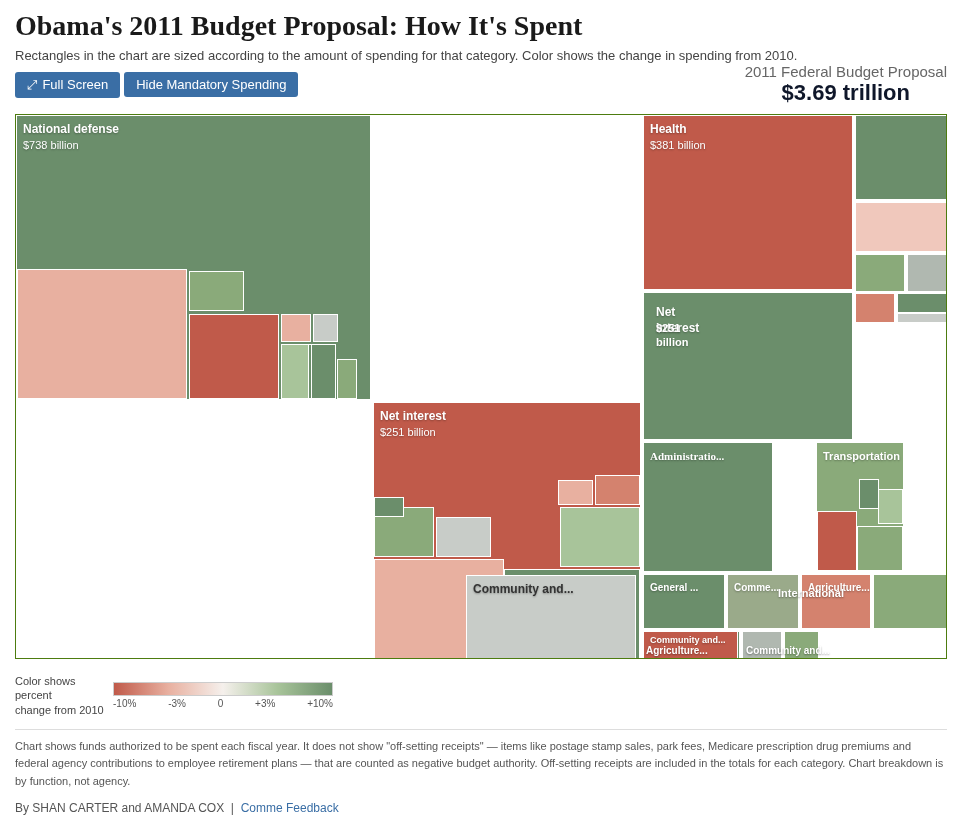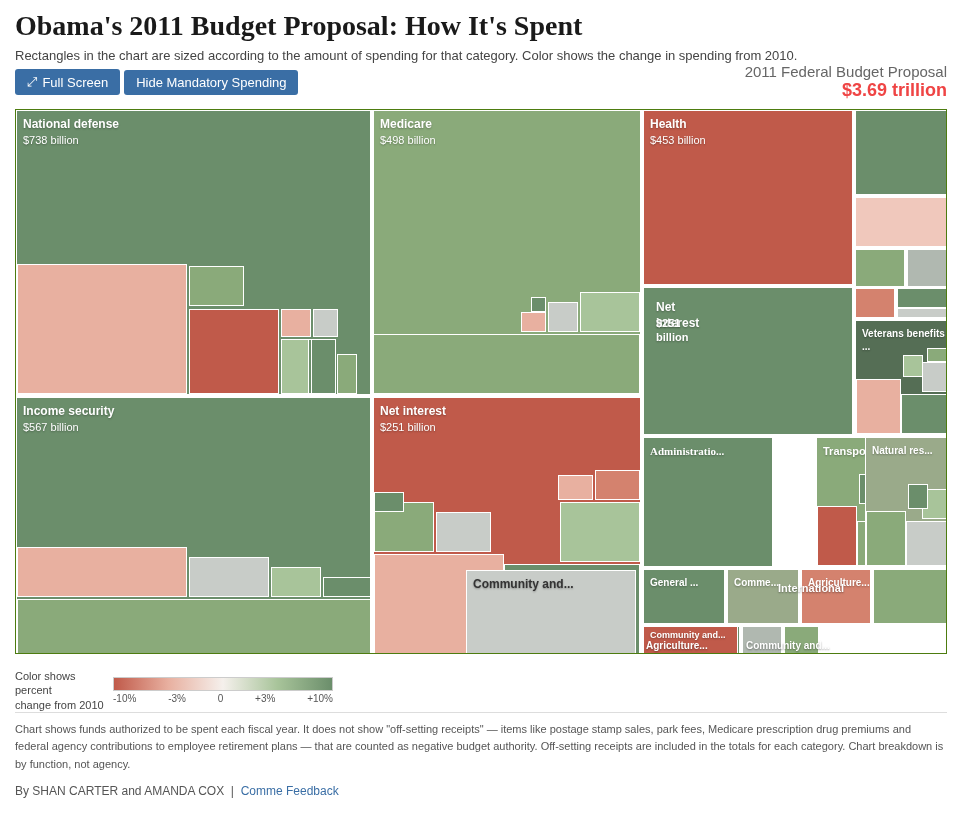--- a/index.html
+++ b/index.html
@@ -9,41 +9,41 @@
     
     .published { font-size: 11px; color: #777; margin-bottom: 4px; font-family: Arial, sans-serif; }
     .main-title { font-size: 28px; font-weight: bold; margin-bottom: 6px; color: #1a1a1a; }
     .subtitle { font-size: 13px; color: #444; font-family: Arial, sans-serif; }
     
     .toolbar { display: flex; align-items: center; margin-bottom: 8px; }
     .btn { display: inline-flex; align-items: center; gap: 5px; padding: 5px 12px; font-size: 13px; font-family: Arial, sans-serif; border: none; cursor: pointer; border-radius: 3px; color: #fff; background: #3a6ea5; margin-right: 4px; }
     
     .budget-total { margin-left: auto; text-align: right; font-family: Arial, sans-serif; }
     .budget-total-label { font-size: 15px; color: #666; text-align: center; }
-    .budget-total-value { font-size: 18px; font-weight: bold; color: #ef4444; }
+    .budget-total-value { font-size: 22px; font-weight: bold; color: #0f172a; text-align: center; }
     
     .chart-area { position: relative; width: 932px; height: 545px; margin-bottom: 15px; border: 1px solid #4d7c0f; overflow: hidden; }
     
     
     .tm-cell { position: absolute; border: 1px solid #fff; overflow: hidden; }
     .tm-label { position: absolute; top: 6px; left: 6px; color: #fff; font-family: Arial, sans-serif; font-size: 12px; font-weight: bold; line-height: 1.3; text-shadow: 0 1px 2px rgba(0,0,0,0.3); }
     .tm-label .amount { font-weight: normal; font-size: 11px; }
 
     
     .green-dark { background: #6b8e6b; }
     .green-med { background: #8aaa7a; }
     .red-dark { background: #c05a4a; text-decoration: underline; }
     .red-med { background: #d4826e; }
     .red-lighter { background: #f0c8bc; }
     .green-darker { background: #556e55; }
     .gray-green { background: #9aaa8a; }
     .gray { background: #b0b8b0; }
     .gray-light { background: #c8ccc8; }
     
-    .legend-area { display: flex; align-items: center; font-family: Arial, sans-serif; font-size: 11px; color: #444; gap: 8px; }
+    .legend-area { display: flex; align-items: center; margin-bottom: 12px; font-family: Arial, sans-serif; font-size: 11px; color: #444; gap: 8px; }
     .legend-title { font-size: 11px; line-height: 1.3; max-width: 90px; }
     .legend-gradient { width: 220px; height: 14px; background: linear-gradient(to right, #c05a4a, #e8b0a0, #f5f0ec, #a8c49a, #6b8e6b); border: 1px solid #ccc; }
     .legend-labels { display: flex; justify-content: space-between; width: 220px; font-size: 10px; color: #555; margin-top: 2px; }
     
     .footnote { font-size: 11px; color: #555; font-family: Arial, sans-serif; line-height: 1.6; margin-bottom: 10px; border-top: 1px solid #ddd; padding-top: 8px; }
     .byline { font-size: 12px; font-family: Arial, sans-serif; color: #555; }
     .byline a { color: #3a6ea5; text-decoration: none; }
   </style>
 </head>
 <body>
@@ -77,79 +77,45 @@
       <div style="position:absolute; bottom:0; left:172px; width:90px; height:85px; background:#c05a4a; border:1px solid #fff;"></div>
       <div style="position:absolute; bottom:0; left:264px; width:55px; height:55px; background:#6b8e6b; border:1px solid #fff;"></div>
       <div style="position:absolute; bottom:88px; left:172px; width:55px; height:40px; background:#8aaa7a; border:1px solid #fff;"></div>
       <div style="position:absolute; bottom:57px; left:264px; width:30px; height:28px; background:#e8b0a0; border:1px solid #fff;"></div>
       <div style="position:absolute; bottom:57px; left:296px; width:25px; height:28px; background:#c8ccc8; border:1px solid #fff;"></div>
       <div style="position:absolute; bottom:0; left:264px; width:28px; height:55px; background:#a8c49a; border:1px solid #fff;"></div>
       <div style="position:absolute; bottom:0; left:294px; width:25px; height:55px; background:#6b8e6b; border:1px solid #fff;"></div>
       <div style="position:absolute; bottom:0; left:320px; width:20px; height:40px; background:#8aaa7a; border:1px solid #fff;"></div>
     </div>
 
-    <div class="tm-cell green-med" style="left:357px; top:0; width:268px; height:285px;">
-      <div class="tm-label">
-        <div>Medicare</div>
-        <div class="amount">$498 billion</div>
-      </div>
-
-      <div style="position:absolute; bottom:0; right:0; width:268px; height:60px; background:#8aaa7a; border:1px solid #fff;"></div>
-      <div style="position:absolute; bottom:62px; right:0; width:60px; height:40px; background:#a8c49a; border:1px solid #fff;"></div>
-      <div style="position:absolute; bottom:62px; right:62px; width:30px; height:30px; background:#c8ccc8; border:1px solid #fff;"></div>
-      <div style="position:absolute; bottom:62px; right:94px; width:25px; height:20px; background:#e8b0a0; border:1px solid #fff;"></div>
-      <div style="position:absolute; bottom:82px; right:94px; width:15px; height:15px; background:#6b8e6b; border:1px solid #fff;"></div>
-    </div>
 
     <div class="tm-cell red-dark" style="left:627px; top:0; width:210px; height:175px;">
       <div class="tm-label">
         <div>Health</div>
-        <div class="amount">$453 billion</div>
+        <div class="amount">$381 billion</div>
       </div>
     </div>
 
     <div class="tm-cell green-dark" style="left:839px; top:0; width:93px; height:85px;"></div>
     <div class="tm-cell red-lighter" style="left:839px; top:87px; width:93px; height:50px;"></div>
     <div class="tm-cell green-med" style="left:839px; top:139px; width:50px; height:38px;"></div>
     <div class="tm-cell gray" style="left:891px; top:139px; width:41px; height:38px;"></div>
     <div class="tm-cell red-med" style="left:839px; top:178px; width:40px; height:30px;"></div>
     <div class="tm-cell green-dark" style="left:881px; top:178px; width:51px; height:20px;"></div>
     <div class="tm-cell gray-light" style="left:881px; top:198px; width:51px; height:10px;"></div>
 
     <div class="tm-cell green-dark" style="left:627px; top:177px; width:210px; height:148px;">
       <div class="tm-label">
 
         <div style="font-family:Arial,sans-serif; font-size:12px; font-weight:bold; color:#fff; position:absolute; top:6px; left:6px;">Net interest</div>
         <div style="font-family:Arial,sans-serif; font-size:11px; color:#fff; position:absolute; top:22px; left:6px;">$251 billion</div>
       </div>
     </div>
 
-    <div class="tm-cell green-darker" style="left:839px; top:210px; width:93px; height:115px;">
-      <div class="tm-label">
-        <div style="font-size:10px;">Veterans benefits ...</div>
-      </div>
-      <div style="position:absolute; bottom:0; left:0; width:45px; height:55px; background:#e8b0a0; border:1px solid #fff;"></div>
-      <div style="position:absolute; bottom:0; right:0; width:46px; height:40px; background:#6b8e6b; border:1px solid #fff;"></div>
-      <div style="position:absolute; bottom:42px; right:0; width:25px; height:30px; background:#c8ccc8; border:1px solid #fff;"></div>
-      <div style="position:absolute; bottom:57px; left:47px; width:20px; height:22px; background:#a8c49a; border:1px solid #fff;"></div>
-      <div style="position:absolute; bottom:72px; right:0; width:20px; height:14px; background:#8aaa7a; border:1px solid #fff;"></div>
-    </div>
-
-    <div class="tm-cell green-dark" style="left:0; top:287px; width:355px; height:258px;">
-      <div class="tm-label">
-        <div>Income security</div>
-        <div class="amount">$567 billion</div>
-      </div>
-
-      <div style="position:absolute; bottom:0; left:0; width:355px; height:55px; background:#8aaa7a; border:1px solid #fff;"></div>
-      <div style="position:absolute; bottom:57px; left:0; width:170px; height:50px; background:#e8b0a0; border:1px solid #fff;"></div>
-      <div style="position:absolute; bottom:57px; left:172px; width:80px; height:40px; background:#c8ccc8; border:1px solid #fff;"></div>
-      <div style="position:absolute; bottom:57px; left:254px; width:50px; height:30px; background:#a8c49a; border:1px solid #fff;"></div>
-      <div style="position:absolute; bottom:57px; left:306px; width:49px; height:20px; background:#6b8e6b; border:1px solid #fff;"></div>
-    </div>
+
 
     <div class="tm-cell red-dark" style="left:357px; top:287px; width:268px; height:258px;">
       <div class="tm-label">
         <div>Net interest</div>
         <div class="amount">$251 billion</div>
       </div>
 
       <div style="position:absolute; bottom:0; left:0; width:130px; height:100px; background:#e8b0a0; border:1px solid #fff;"></div>
       <div style="position:absolute; bottom:0; right:0; width:136px; height:90px; background:#6b8e6b; border:1px solid #fff;"></div>
       <div style="position:absolute; bottom:92px; right:0; width:80px; height:60px; background:#a8c49a; border:1px solid #fff;"></div>
@@ -170,29 +136,20 @@
     <div class="tm-cell green-med" style="left:800px; top:327px; width:88px; height:130px;">
       <div class="tm-label">
         <div style="font-size:11px;">Transportation</div>
       </div>
       <div style="position:absolute; bottom:0; left:0; width:40px; height:60px; background:#c05a4a; border:1px solid #fff;"></div>
       <div style="position:absolute; bottom:0; right:0; width:46px; height:45px; background:#8aaa7a; border:1px solid #fff;"></div>
       <div style="position:absolute; bottom:47px; right:0; width:25px; height:35px; background:#a8c49a; border:1px solid #fff;"></div>
       <div style="position:absolute; bottom:62px; left:42px; width:20px; height:30px; background:#6b8e6b; border:1px solid #fff;"></div>
     </div>
 
-    <div class="tm-cell gray-green" style="left:849px; top:327px; width:83px; height:130px;">
-      <div class="tm-label">
-        <div style="font-size:10px;">Natural res...</div>
-      </div>
-      <div style="position:absolute; bottom:0; left:0; width:40px; height:55px; background:#8aaa7a; border:1px solid #fff;"></div>
-      <div style="position:absolute; bottom:0; right:0; width:41px; height:45px; background:#c8ccc8; border:1px solid #fff;"></div>
-      <div style="position:absolute; bottom:47px; right:0; width:25px; height:30px; background:#a8c49a; border:1px solid #fff;"></div>
-      <div style="position:absolute; bottom:57px; left:42px; width:20px; height:25px; background:#6b8e6b; border:1px solid #fff;"></div>
-    </div>
 
     <div class="tm-cell green-dark" style="left:627px; top:459px; width:82px; height:55px;">
       <div class="tm-label" style="font-size:10px;">General ...</div>
     </div>
     <div class="tm-cell gray-green" style="left:711px; top:459px; width:72px; height:55px;">
       <div class="tm-label" style="font-size:10px;">Comme...</div>
     </div>
     <div class="tm-cell red-med" style="left:785px; top:459px; width:70px; height:55px;">
       <div class="tm-label" style="font-size:10px;">Agriculture...</div>
     </div>

